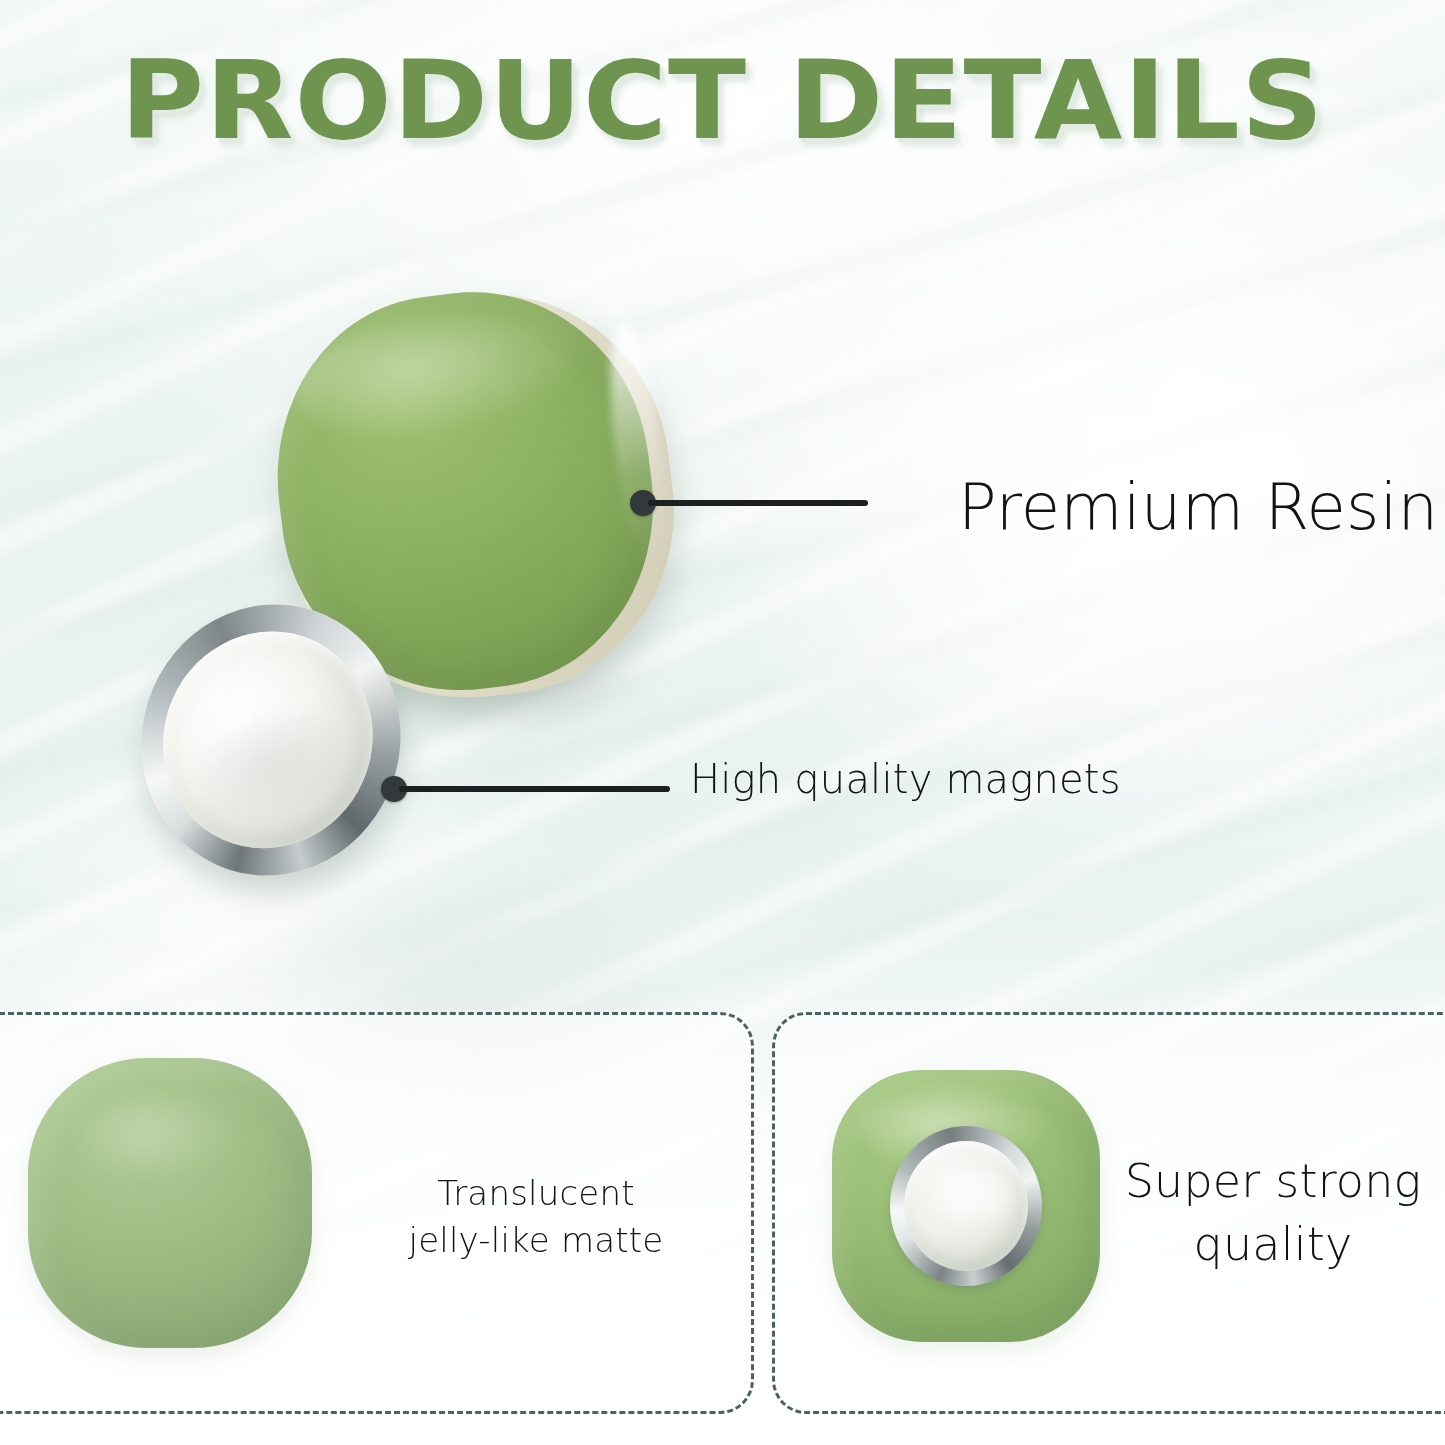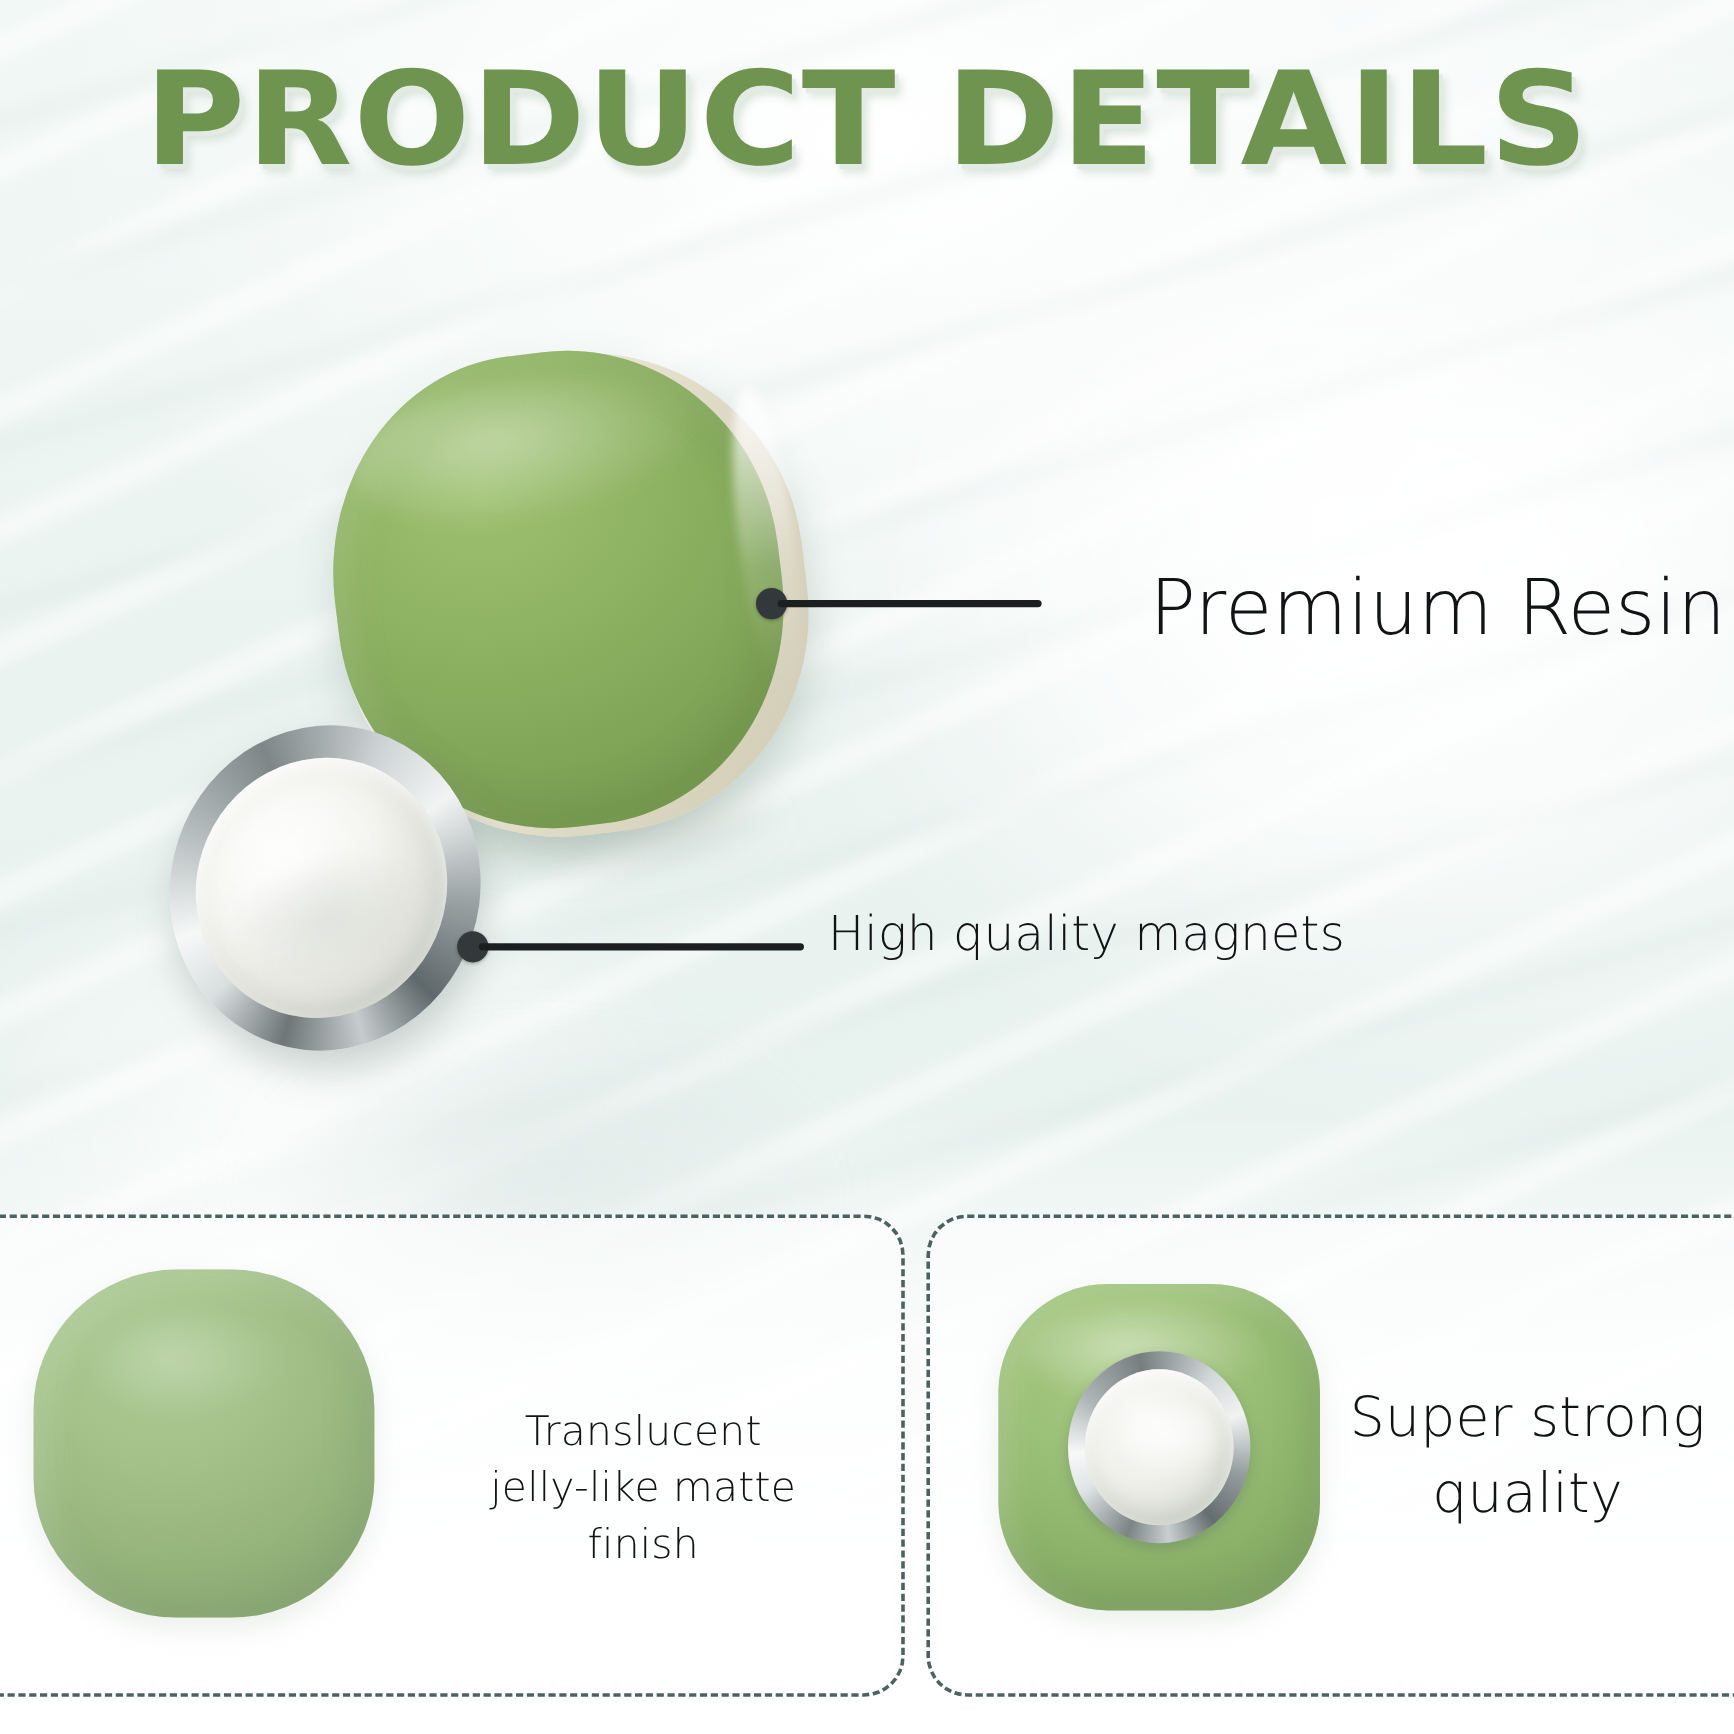--- a/index.html
+++ b/index.html
@@ -370,21 +370,20 @@
   <div class="callout-line" style="left:399px; top:786px; width:271px;"></div>
   <div class="callout-text" style="left:690px; top:756px; font-size:40px;">High quality magnets</div>
 
   <div class="panel panel-left"></div>
   <div class="matte-chip">
     <div class="soft"></div>
   </div>
   <div class="panel-text" style="left:336px; top:1170px; width:400px; font-size:34px;">
     <div>Translucent</div>
     <div>jelly-like matte</div>
-    <div>finish</div>
   </div>
 
   <div class="panel panel-right"></div>
   <div class="magnet-chip">
     <div class="chip-gloss"></div>
     <div class="disc-outer">
       <div class="disc-inner">
         <div class="disc-sheen"></div>
       </div>
     </div>

